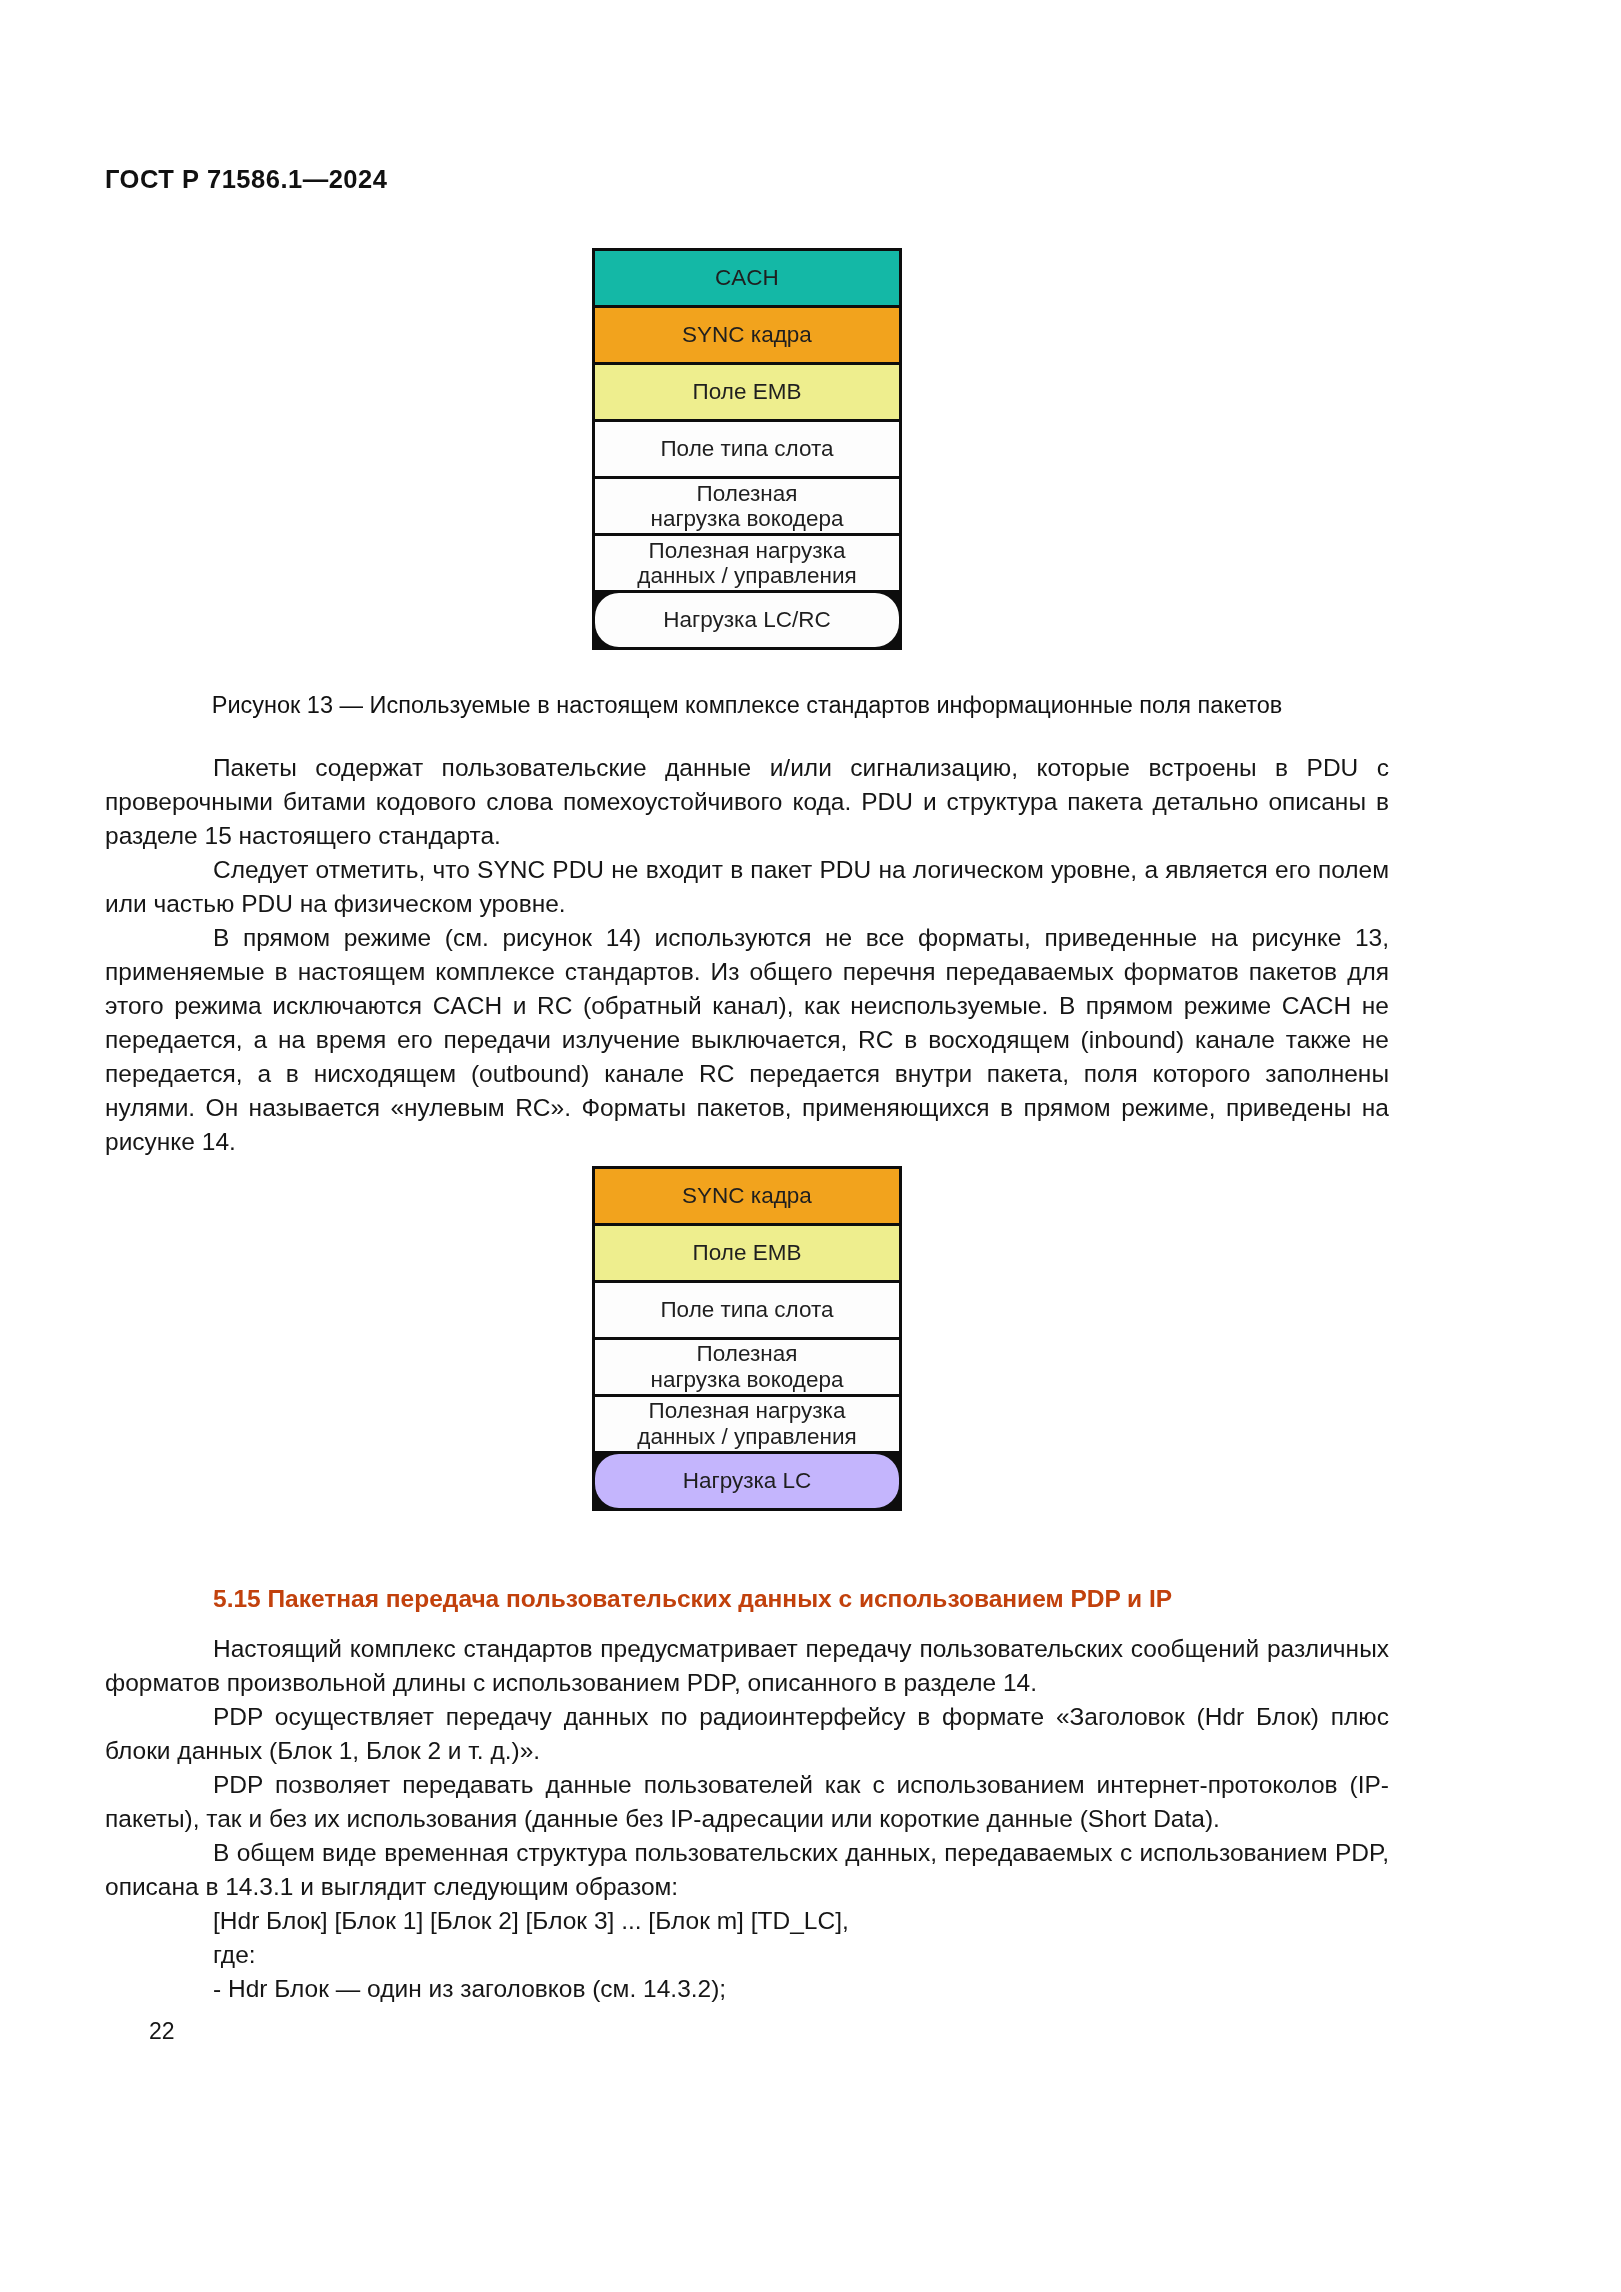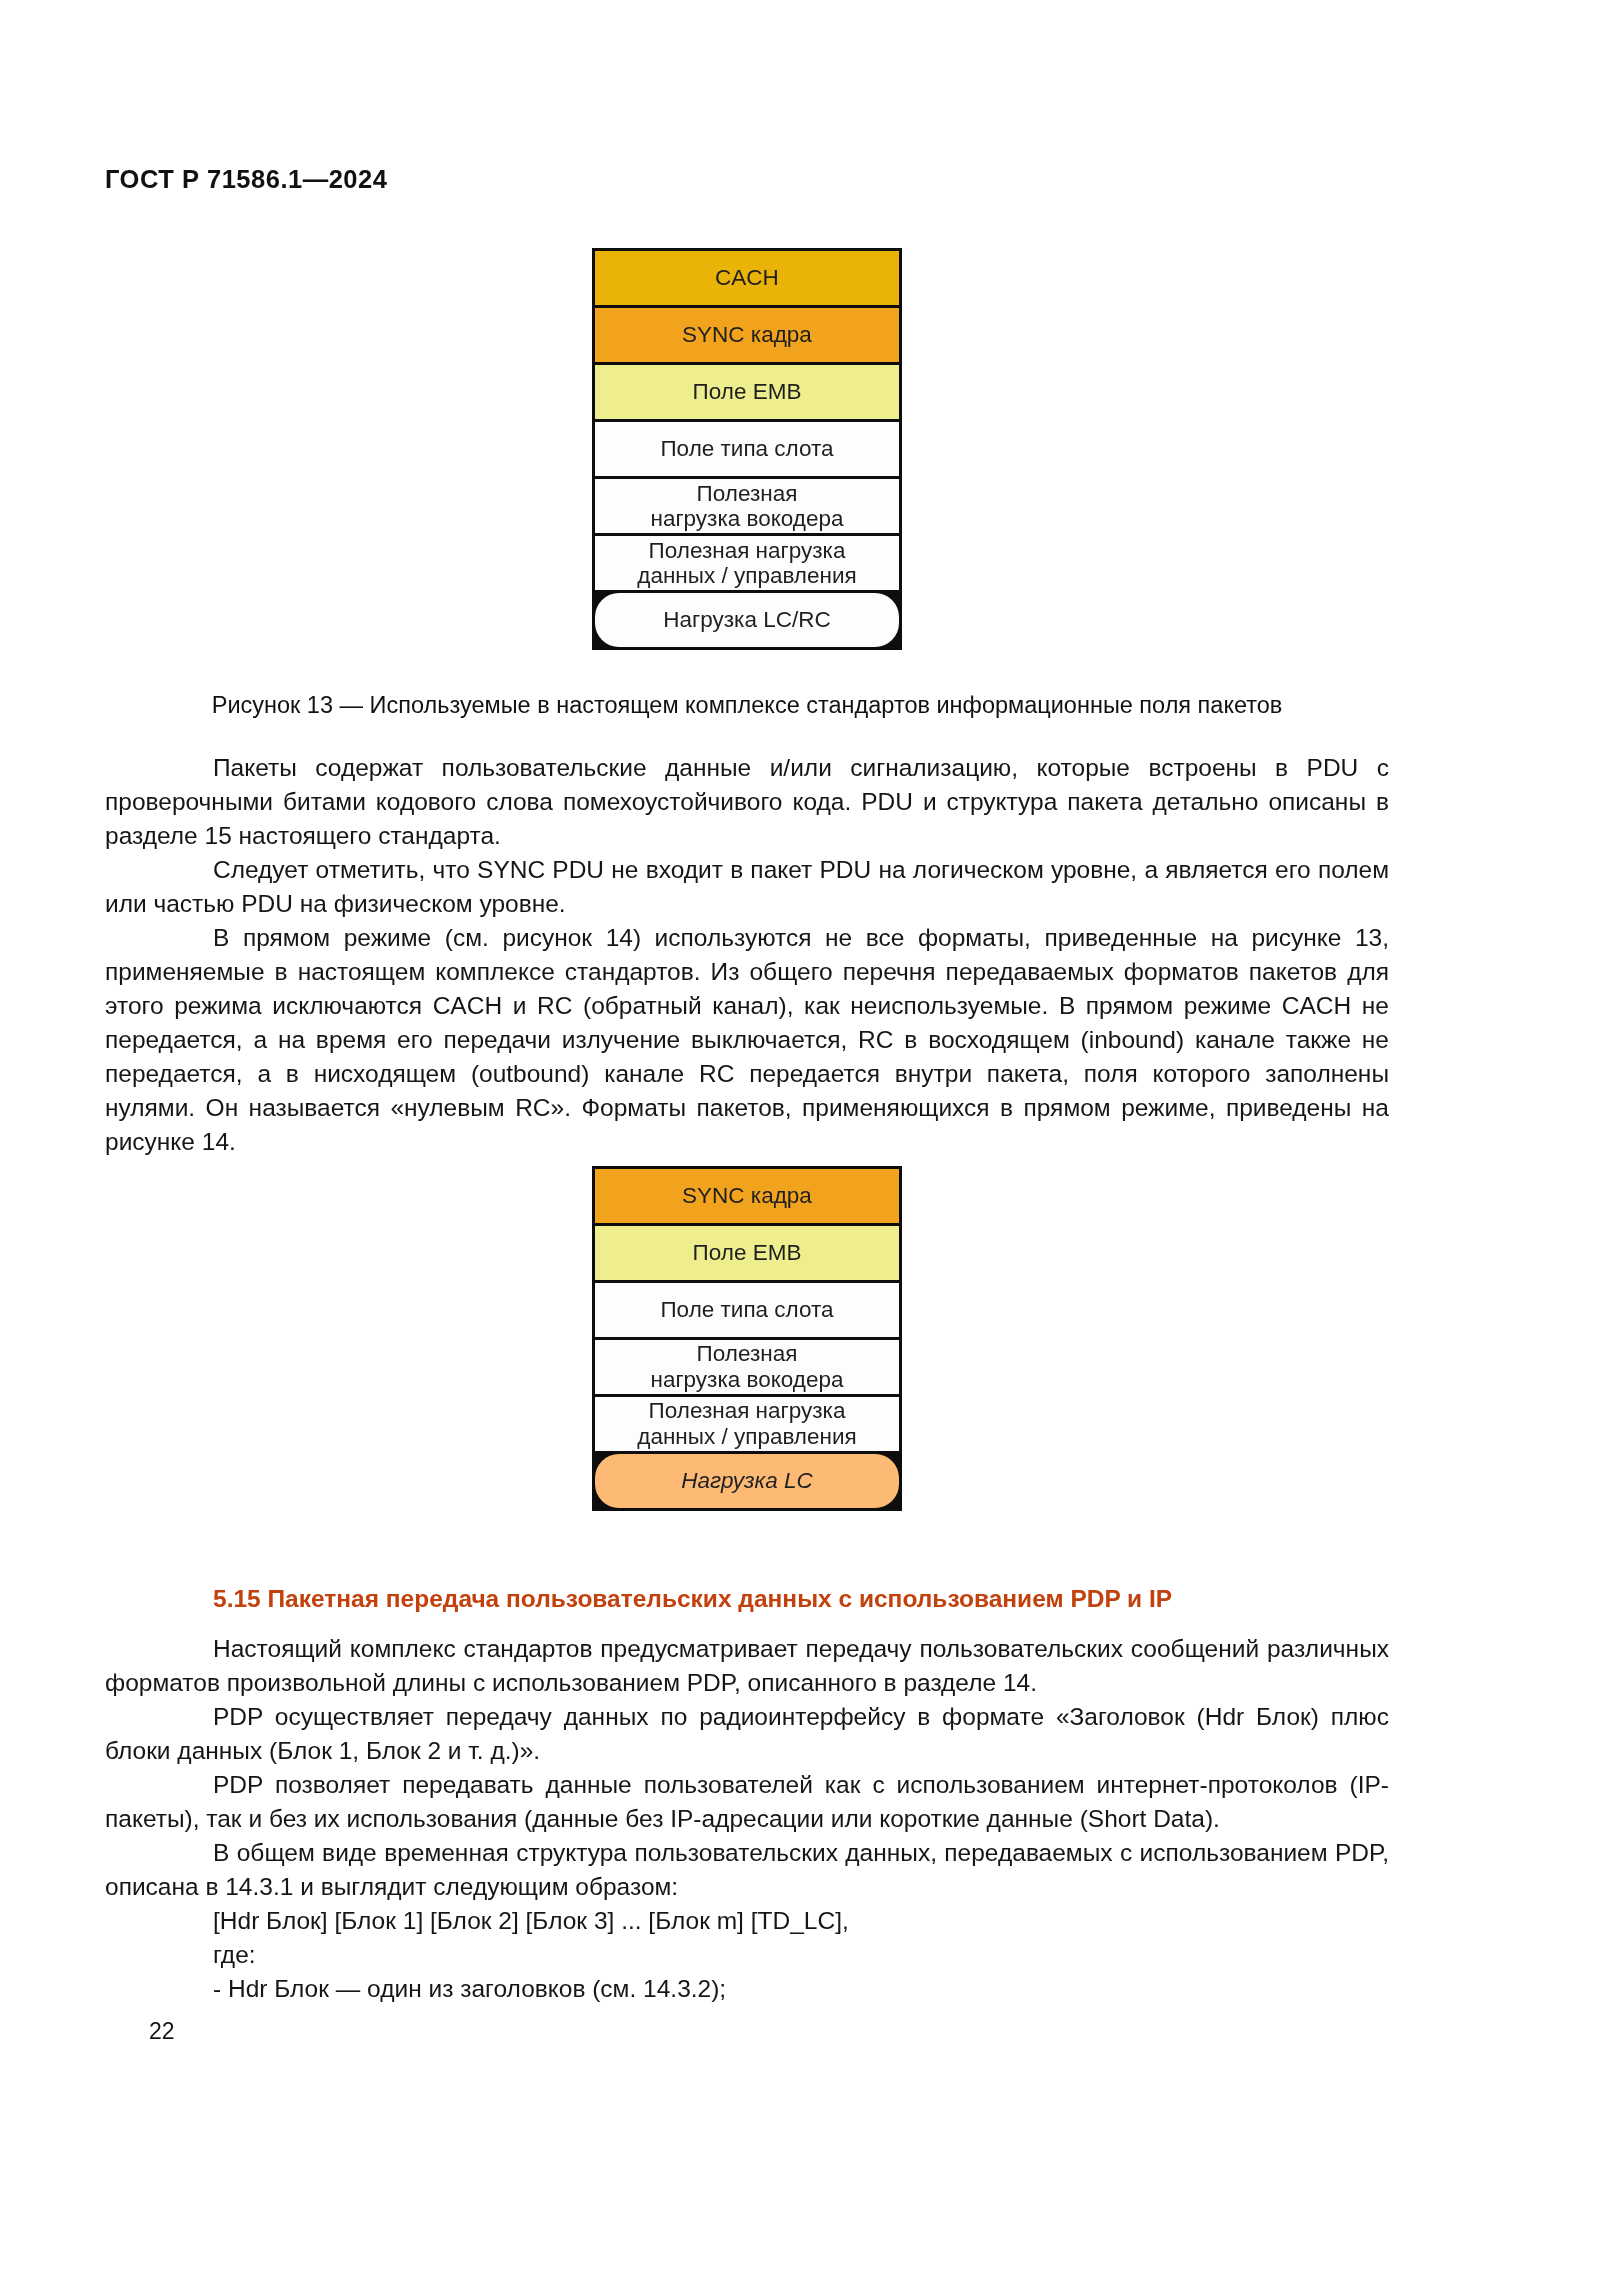--- a/index.html
+++ b/index.html
@@ -89,21 +89,21 @@
   }
 </style>
 </head>
 <body>
 
 <div class="page">
 
   <div class="doc-header">ГОСТ Р 71586.1—2024</div>
 
   <div class="diagram diagram-1">
-    <div class="diagram-row" style="background-color: #eab308;">
+    <div class="diagram-row" style="background-color: #14b8a6;">
       <span class="row-label">CACH</span>
     </div>
     <div class="diagram-row" style="background-color: rgb(242, 163, 29);">
       <span class="row-label">SYNC кадра</span>
     </div>
     <div class="diagram-row" style="background-color: rgb(238, 238, 142);">
       <span class="row-label">Поле EMB</span>
     </div>
     <div class="diagram-row" style="background-color: rgb(253, 253, 253);">
       <span class="row-label">Поле типа слота</span>
@@ -140,21 +140,21 @@
       <span class="row-label">Поле типа слота</span>
     </div>
     <div class="diagram-row" style="background-color: rgb(253, 253, 253);">
       <span class="row-label">Полезная
 нагрузка вокодера</span>
     </div>
     <div class="diagram-row" style="background-color: rgb(253, 253, 253);">
       <span class="row-label">Полезная нагрузка
 данных / управления</span>
     </div>
-    <div class="diagram-row" style="background-color: #fdba74; font-style: italic;">
+    <div class="diagram-row" style="background-color: #c4b5fd;">
       <span class="row-label">Нагрузка LC</span>
     </div>
   </div>
 
 
   <div class="section-heading">5.15 Пакетная передача пользовательских данных с использованием PDP и IP</div>
 
   <div class="text-block text-block-b">
     <p>Настоящий комплекс стандартов предусматривает передачу пользовательских сообщений различных форматов произвольной длины с использованием PDP, описанного в разделе 14.</p>
     <p>PDP осуществляет передачу данных по радиоинтерфейсу в формате «Заголовок (Hdr Блок) плюс блоки данных (Блок 1, Блок 2 и т. д.)».</p>

